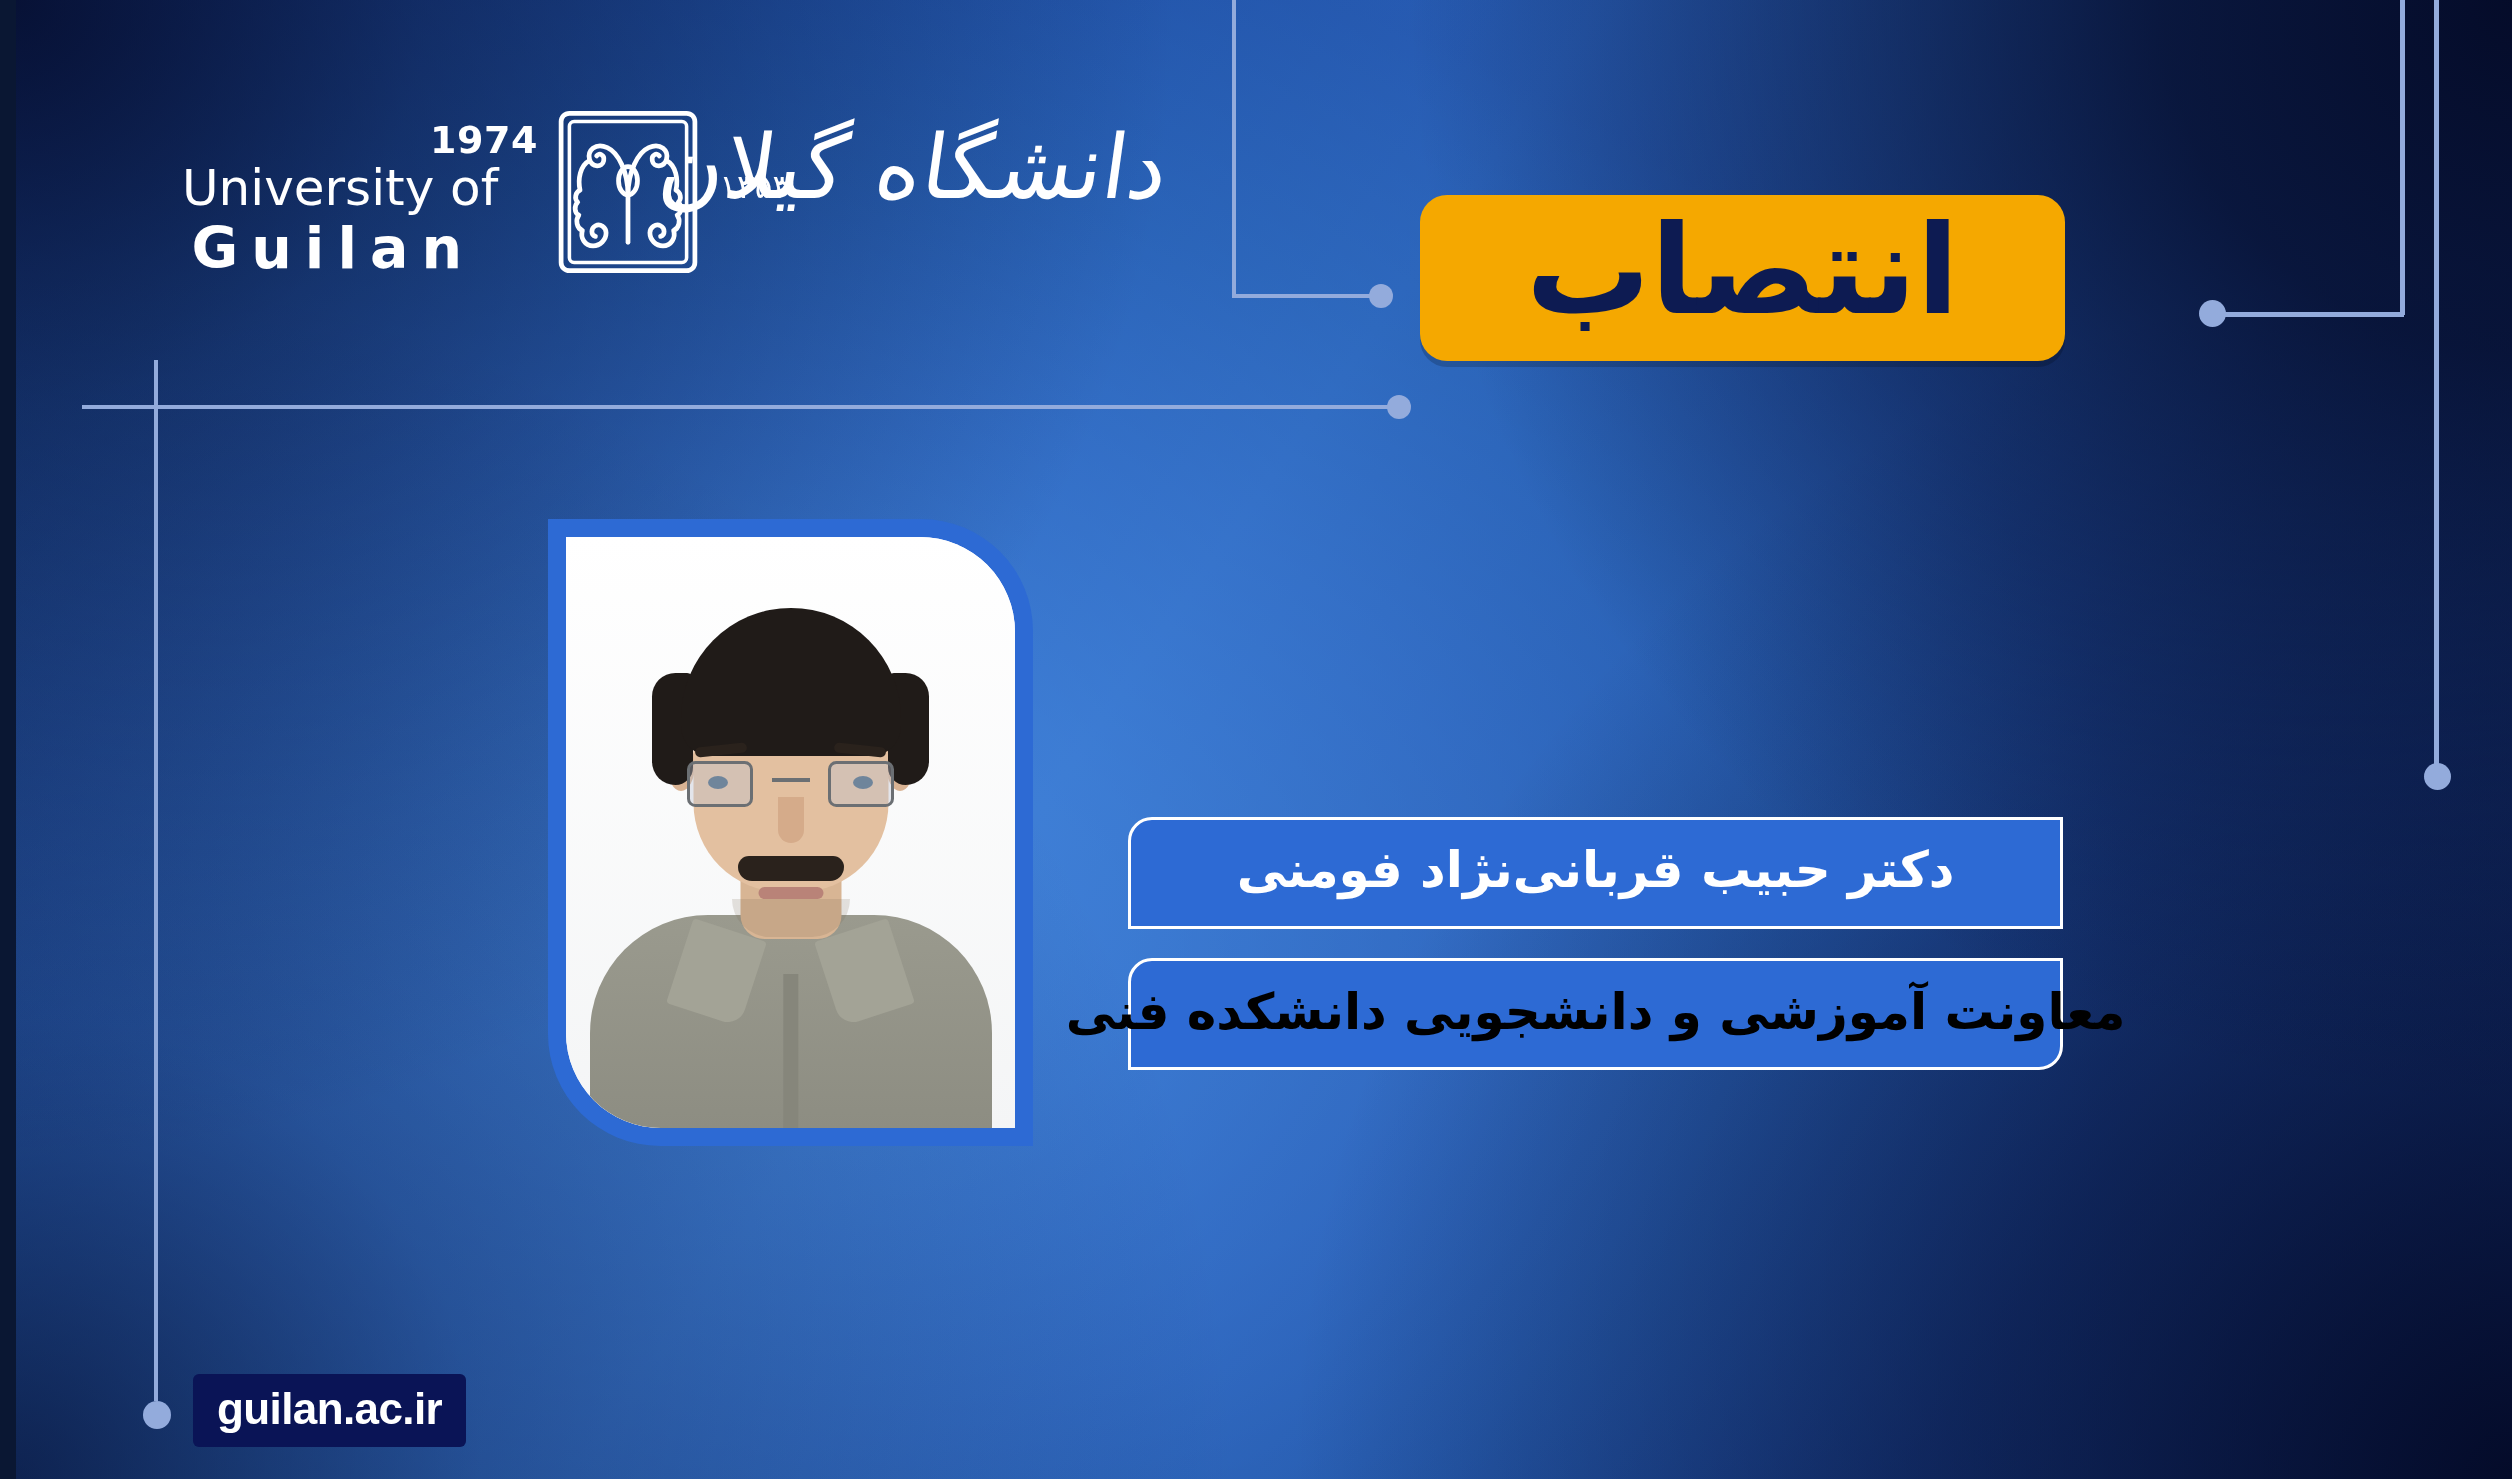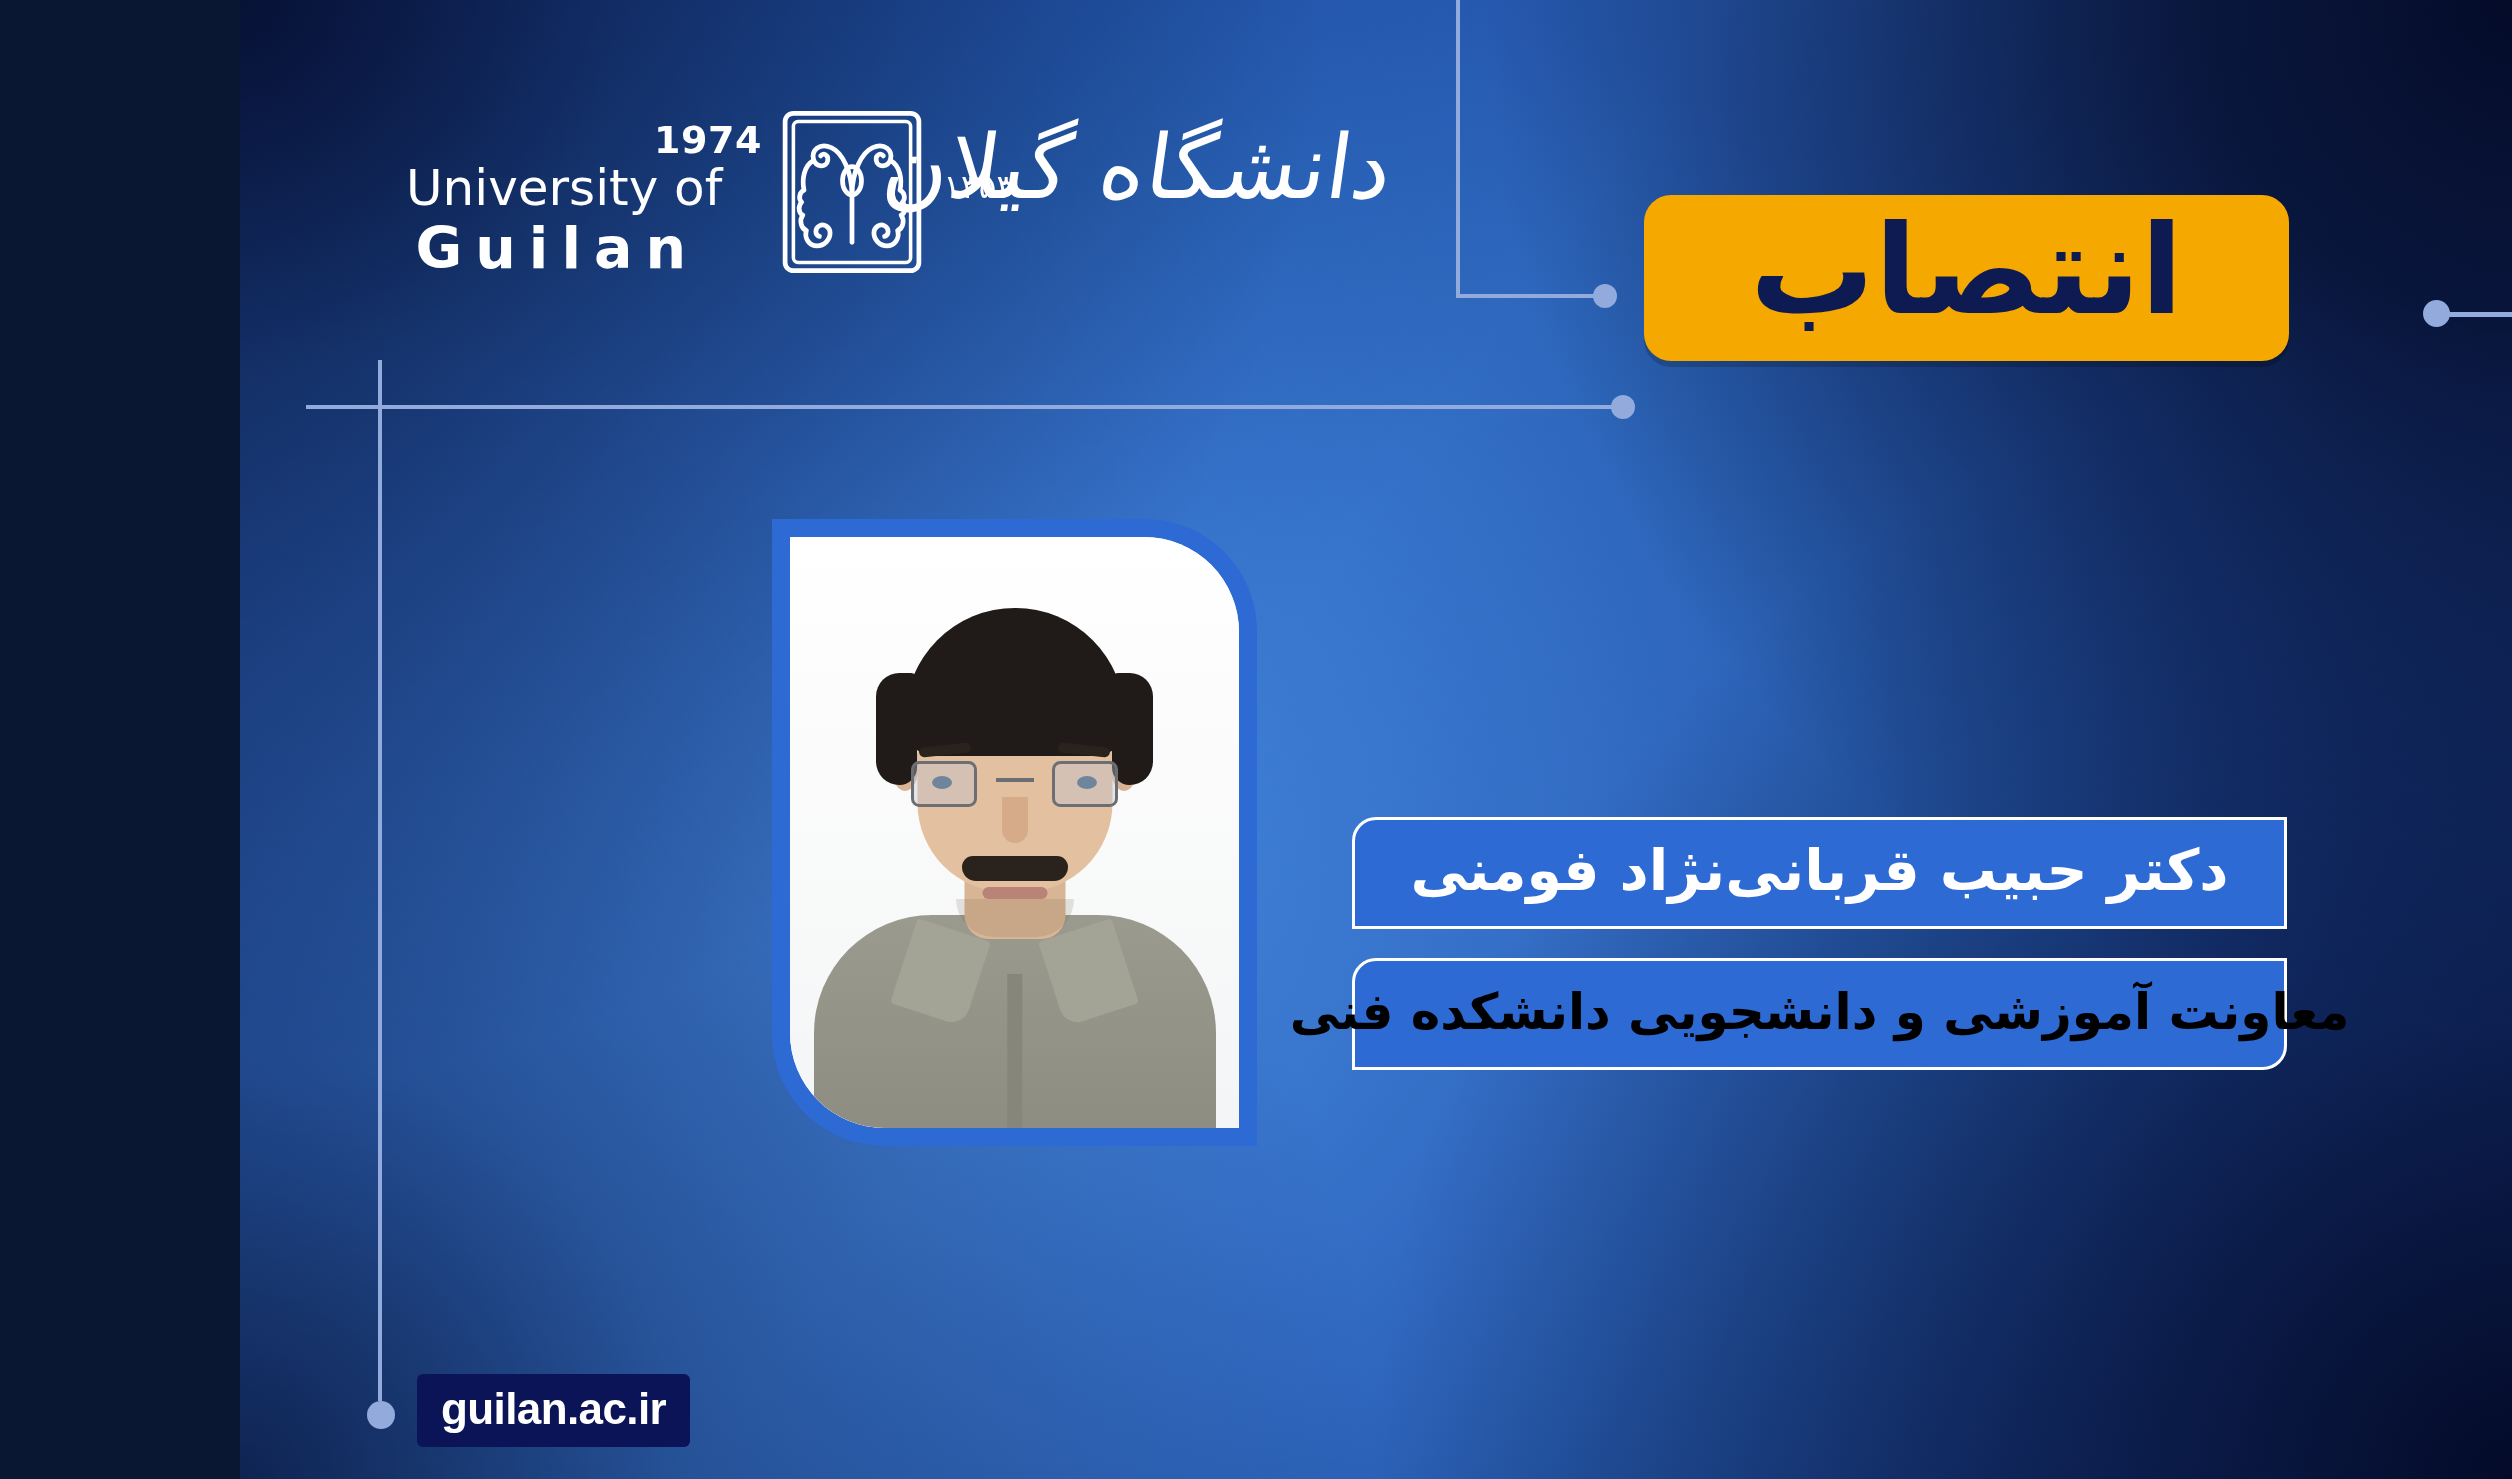--- a/index.html
+++ b/index.html
@@ -1,21 +1,21 @@
 <!DOCTYPE html>
 <html lang="fa" dir="rtl" style="font-size:9.5px"><head>
 <meta charset="utf-8">
 <title>University of Guilan — Appointment Poster</title>
 <style>
   html,body{margin:0;padding:0;background:#0a1733;}
   *{box-sizing:border-box;}
 
   .poster{
     position:relative;
-    width:2272px;
+    width:2496px;
     height:1479px;
     overflow:hidden;
     font-family:"DejaVu Sans","Liberation Sans",sans-serif;
     background:
       radial-gradient(ellipse 1361px 1006px at 30% 62%, #2a56a8 0%, #234b98 28%, #1b3d80 52%, #123064 74%, #0c2150 100%),
       linear-gradient(125deg, #0d1f4e 0%, #14357a 22%, #1e4694 45%, #16357a 70%, #071238 100%);
     background-blend-mode: screen, normal;
   }
   
   .vignette{
@@ -162,21 +162,21 @@
     position:absolute;
     left:1112px; top:817px;
     width:935px; height:112px;
     background:#2d6ad4;
     border:3px solid #ffffff;
     border-radius:24px 0 0 0;
     display:flex; align-items:center; justify-content:center;
   }
   .name-banner span{
     color:#ffffff;
-    font-size:57px; font-weight:bold; line-height:1;
+    font-size:50px; font-weight:bold; line-height:1;
     white-space:nowrap; transform:translateY(-3.5px);
   }
   .role-banner{
     position:absolute;
     left:1112px; top:958px;
     width:935px; height:112px;
     background:#2d6ad4;
     border:3px solid #ffffff;
     border-radius:24px 0 24px 0;
     display:flex; align-items:center; justify-content:center;

